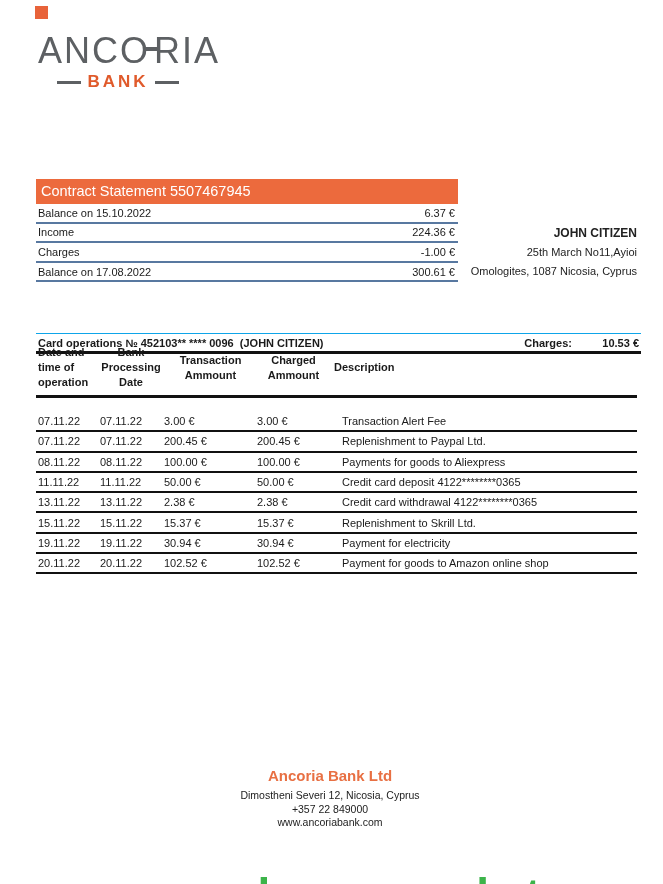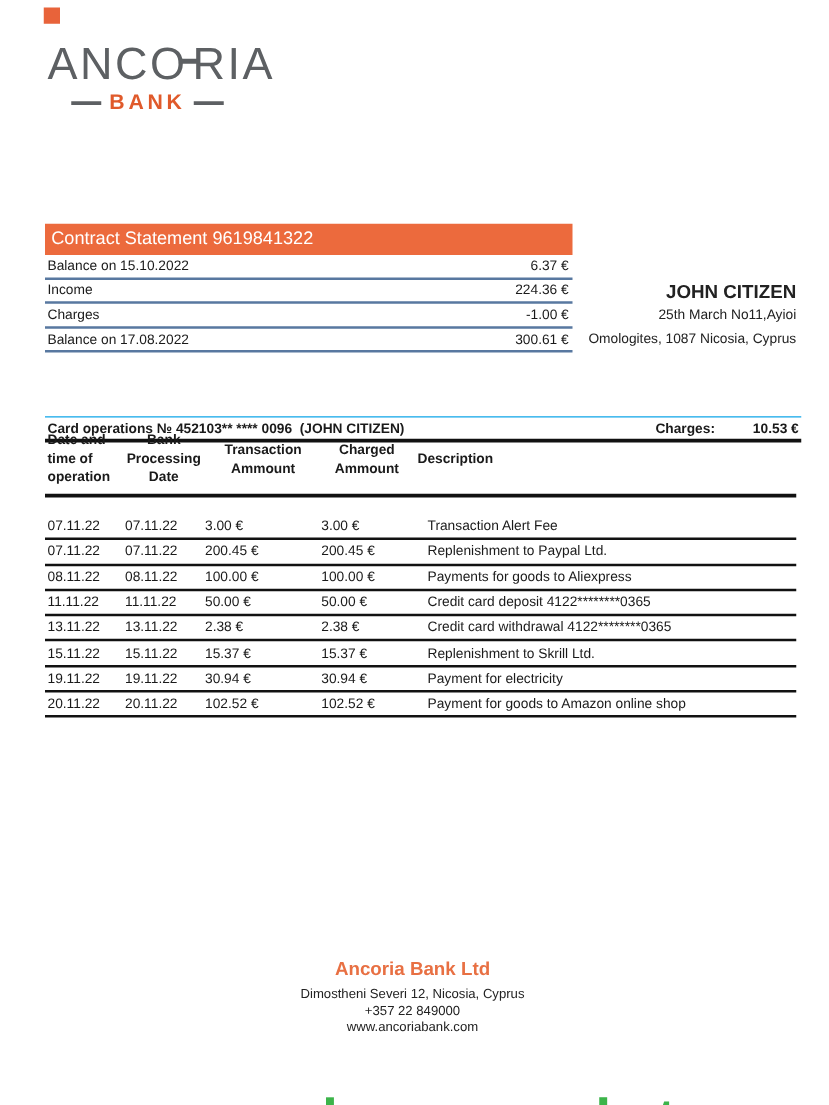--- a/index.html
+++ b/index.html
@@ -27,21 +27,21 @@
 
   
   .summary { position:absolute; left:36px; top:204px; width:422px; }
   .srow {
     display:flex; justify-content:space-between; align-items:center;
     height:17.6px; border-bottom:2px solid #5878a0; font-size:11px; padding:0 3px 0 2px;
   }
 
   
   .customer { position:absolute; right:26px; top:224px; text-align:right; font-size:11px; line-height:19px; color:#222; }
-  .customer .cname { font-weight:bold; font-size:15px; }
+  .customer .cname { font-weight:bold; font-size:12px; }
 
   
   .cardops {
     position:absolute; left:36px; top:333px; width:601px; height:17px;
     display:flex; align-items:center; font-size:11px; font-weight:bold;
     border-top:1px solid #0ea5e9; border-bottom:3px solid #111; padding:0 2px; box-sizing:content-box;
   }
   .cotitle { flex:1; white-space:pre; }
   .coval { width:67px; text-align:right; }
 
@@ -88,21 +88,21 @@
   <div class="logo">
     <div class="logo-word"><span>ANCO</span><span class="logo-dash"></span><span>RIA</span></div>
     <div class="logo-sub">
       <span class="bank-bar"></span>
       <span class="bank-text">BANK</span>
       <span class="bank-bar"></span>
     </div>
   </div>
 
   <div class="stmt-bar">
-    <span>Contract Statement 9619841322</span>
+    <span>Contract Statement 5507467945</span>
   </div>
 
   <div class="summary">
     <div class="srow">
       <span>Balance on 15.10.2022</span>
       <span>6.37 €</span>
     </div>
     <div class="srow">
       <span>Income</span>
       <span>224.36 €</span>

